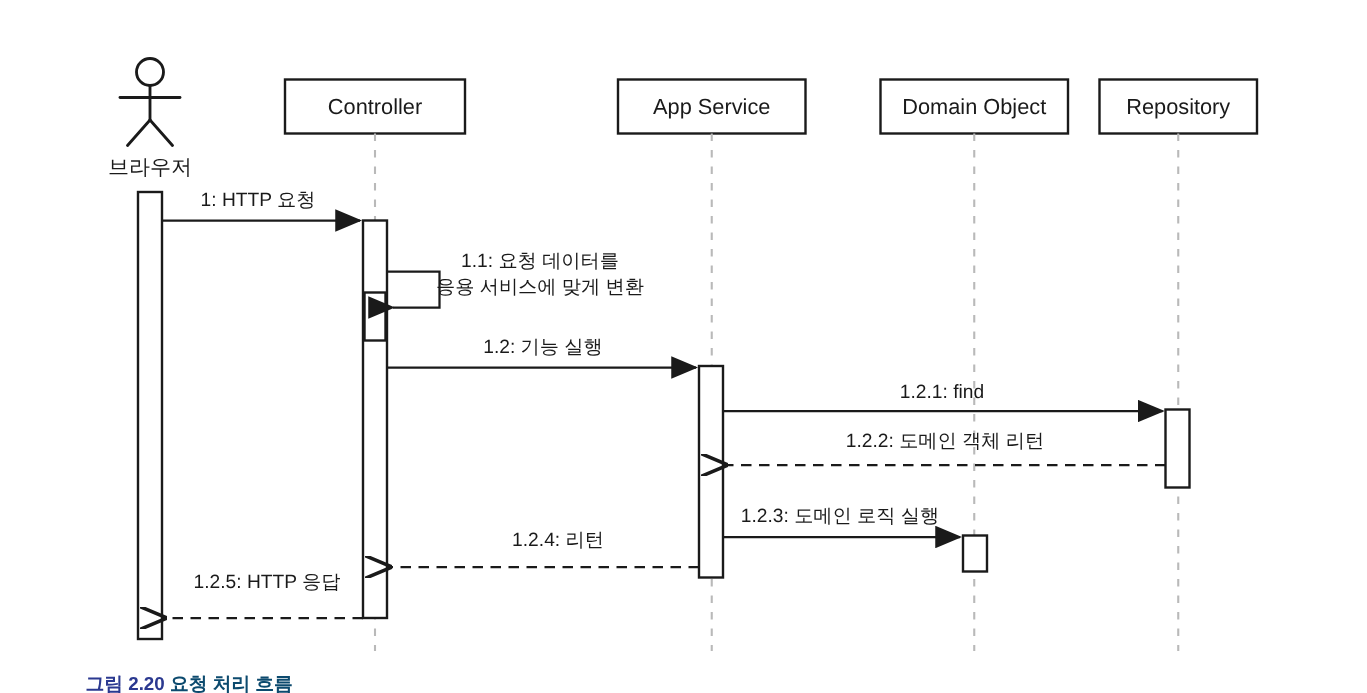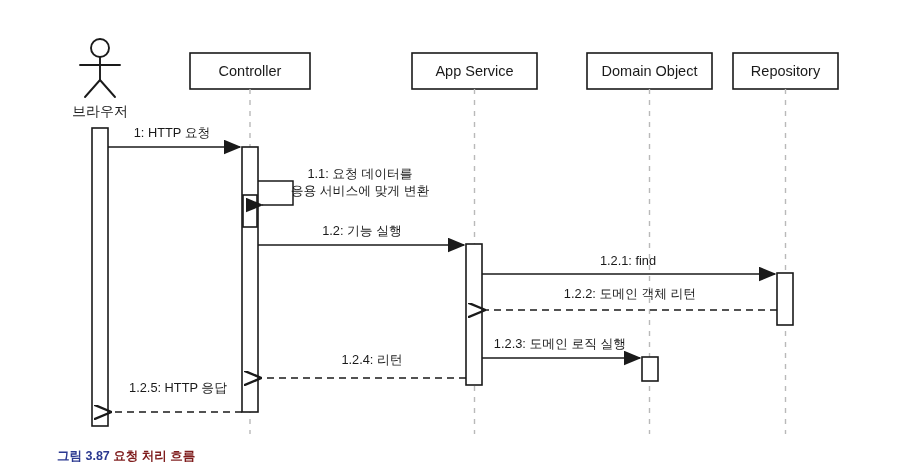--- a/index.html
+++ b/index.html
@@ -82,21 +82,21 @@
     position: absolute;
     left: 57px;
     top: 449px;
     font-family: "Liberation Sans", "DejaVu Sans", sans-serif;
     font-size: 12.5px;
     font-weight: bold;
     white-space: nowrap;
     line-height: 14px;
   }
   .caption .cap-num { color: #2b3990; }
-  .caption .cap-text { color: #7f1d1d; font-weight: bold; }
+  .caption .cap-text { color: #0c4a6e; font-weight: bold; }
 </style>
 </head>
 <body>
 
 <div id="diagram-root">
 
   <svg id="seq-svg" viewBox="0 0 911 462" xmlns="http://www.w3.org/2000/svg">
 
     <defs>
       <marker id="solidArrow" viewBox="0 0 12 10" refX="11" refY="5" markerWidth="12" markerHeight="10" orient="auto-start-reverse">
@@ -193,17 +193,17 @@
     </g>
 
     <g>
       <text class="msg-label" x="178" y="392">1.2.5: HTTP 응답</text>
       <line class="msg-line-dashed" x1="242" y1="412" x2="110" y2="412" marker-end="url(#openArrowL)"></line>
     </g>
 
   </svg>
 
   <div class="caption">
-    <span class="cap-num">그림 3.87</span>
+    <span class="cap-num">그림 2.20</span>
     <span class="cap-text">요청 처리 흐름</span>
   </div>
 
 </div>
 
 </body></html>

